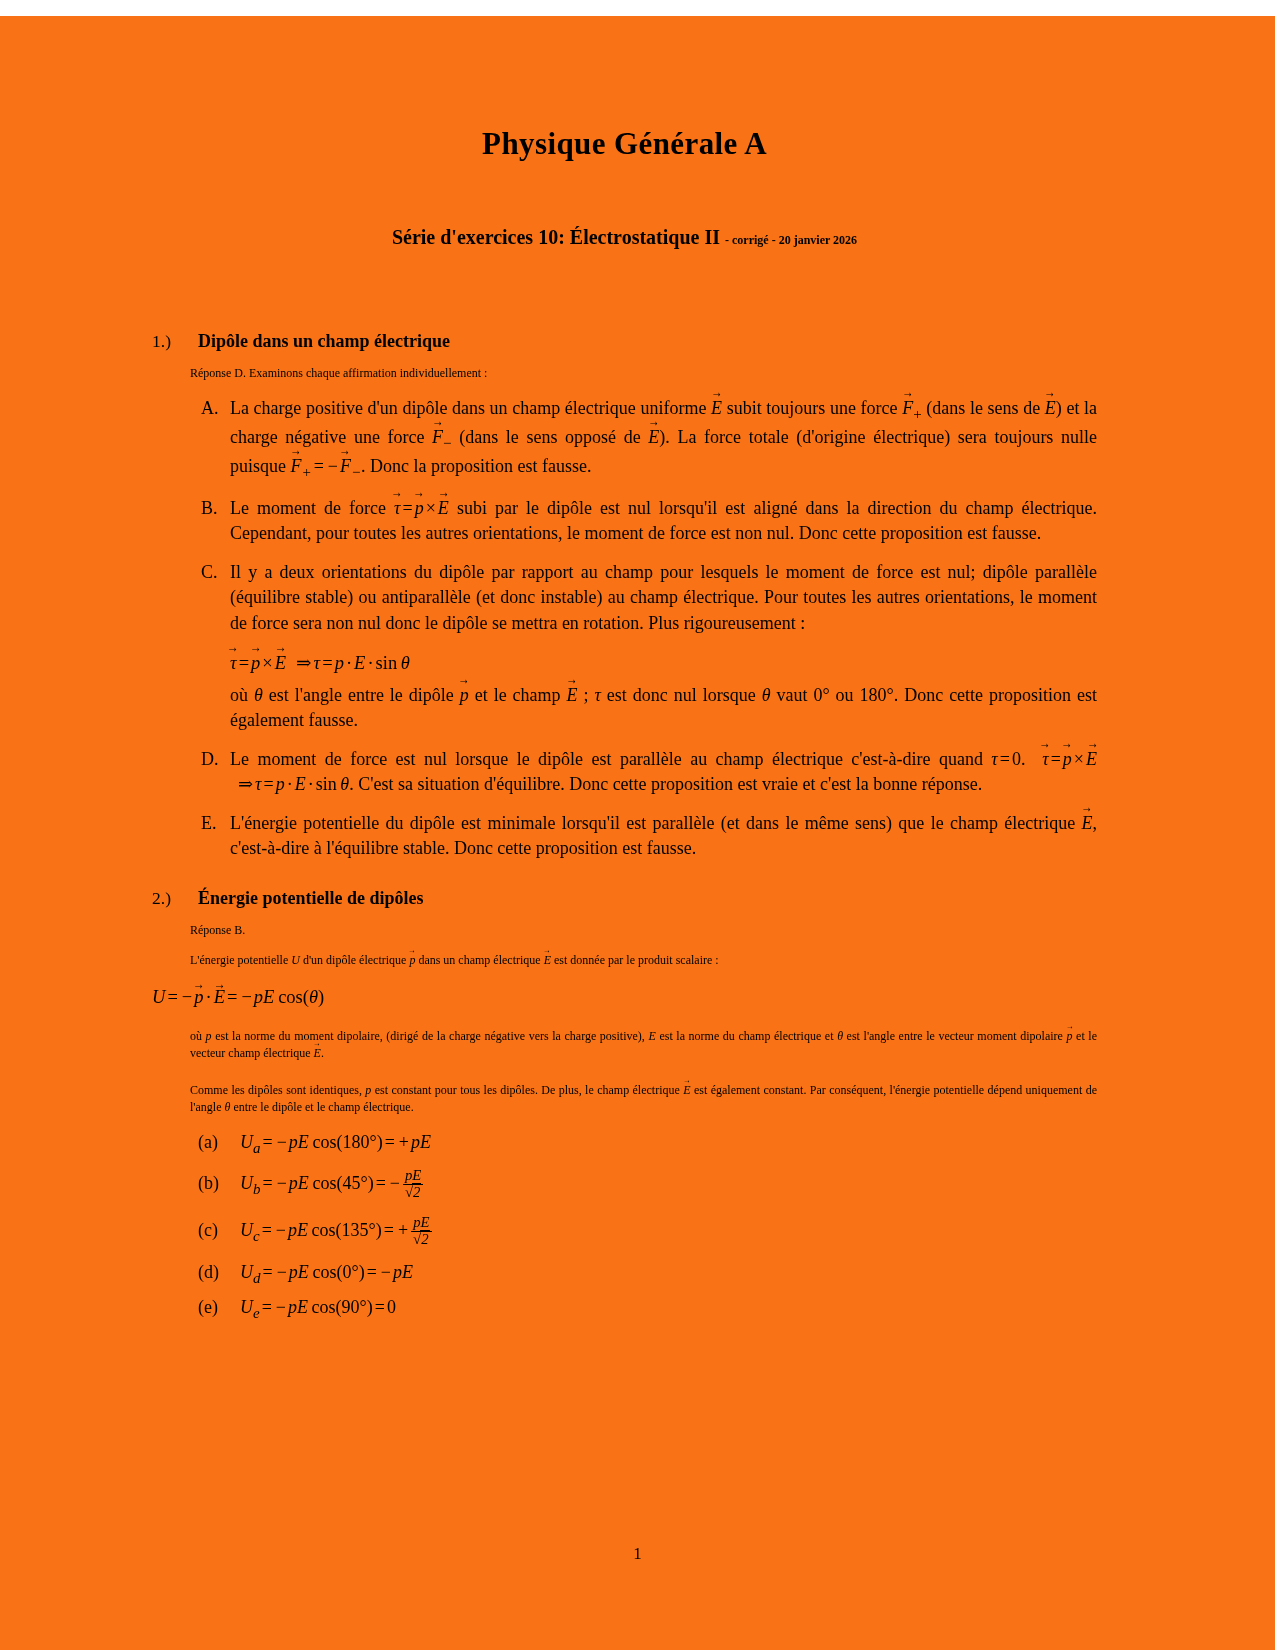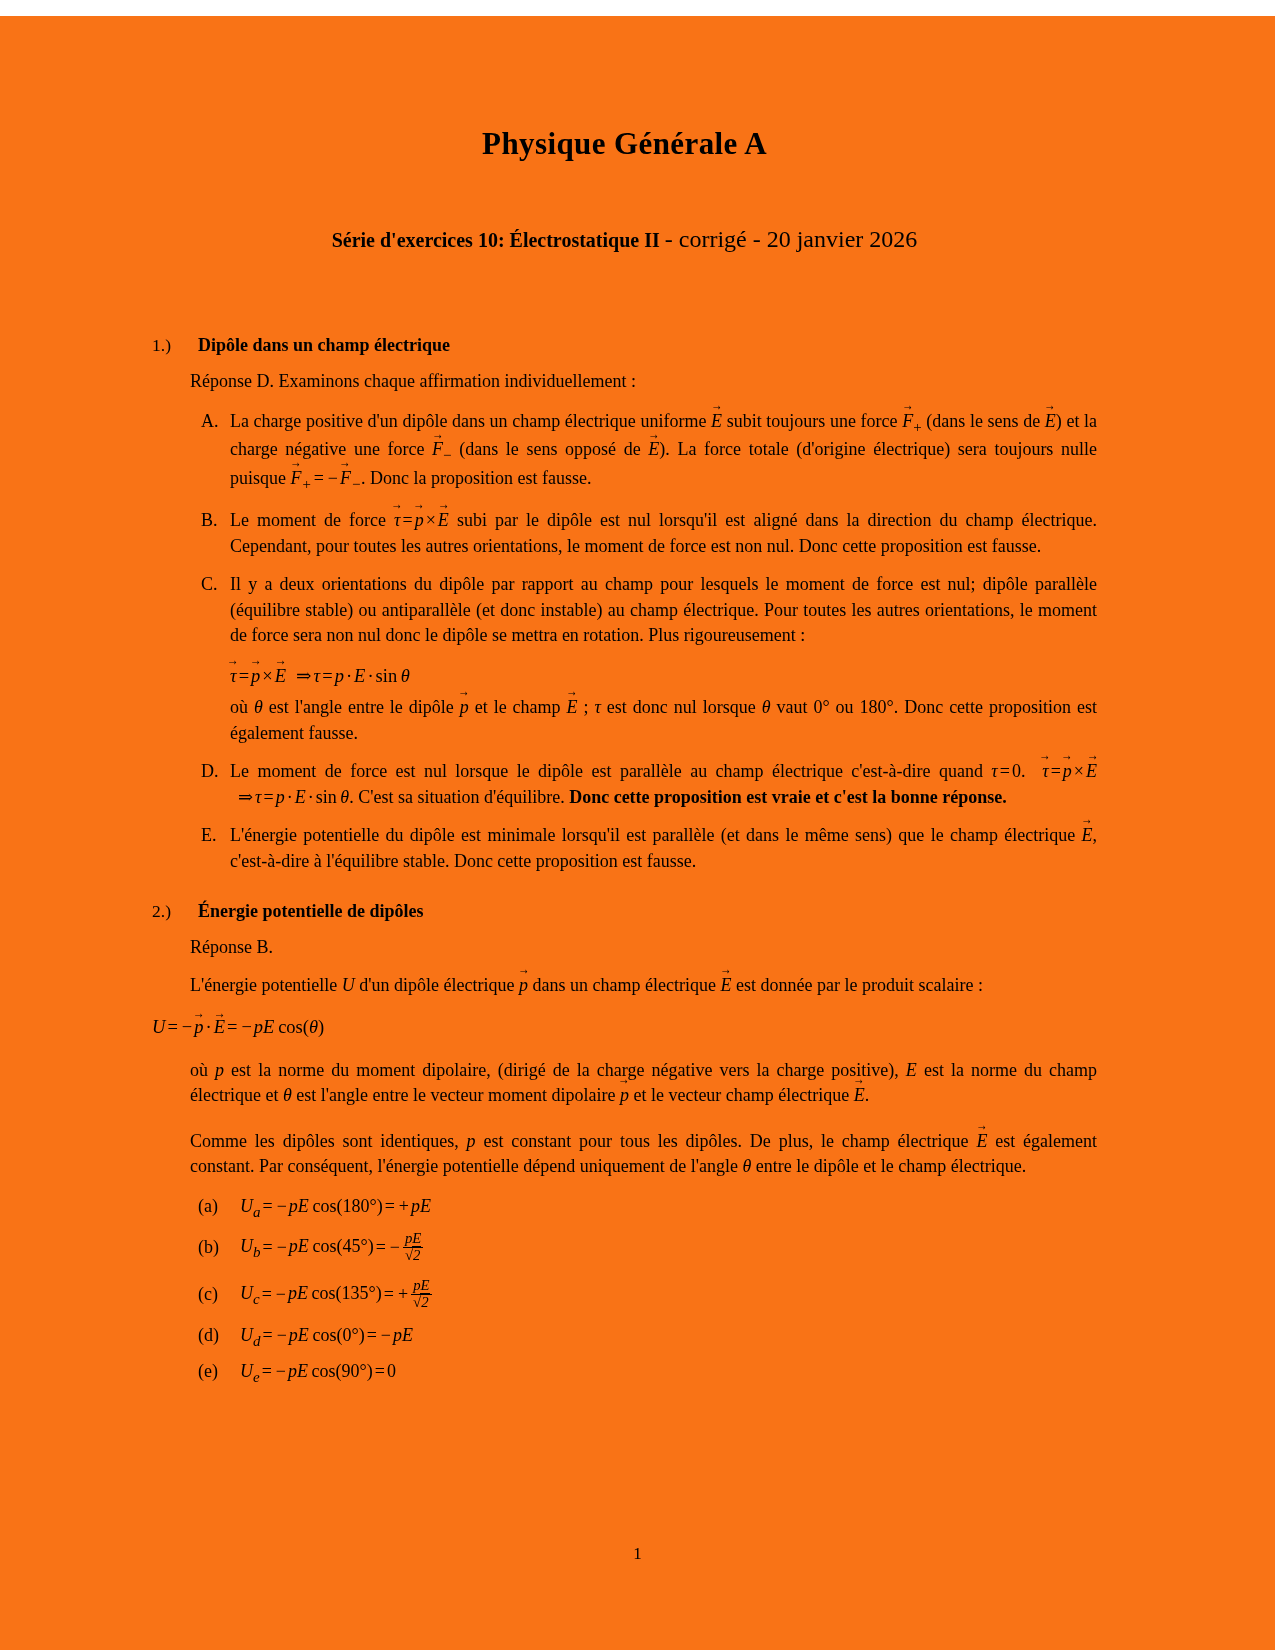--- a/index.html
+++ b/index.html
@@ -37,22 +37,22 @@
   .subtitle-row {
     text-align: center;
     margin-top: 64px;
     font-size: 20px;
   }
   .subtitle-main {
     font-weight: bold;
     font-size: 20px;
   }
   .subtitle-sub {
-    font-size: 24px;
-    font-weight: normal;
+    font-size: 12px;
+    font-weight: bold;
   }
 
   
   .exercise {
     margin-top: 0;
   }
   .ex-head {
     display: flex;
     align-items: baseline;
     font-size: 18px;
@@ -60,21 +60,21 @@
   .ex-num {
     width: 46px;
     flex: 0 0 46px;
     font-size: 17.5px;
   }
   .ex-title {
     font-weight: bold;
     font-size: 18px;
   }
   .para {
-    font-size: 18px;
+    font-size: 12px;
     line-height: 1.42;
     text-align: justify;
     margin-left: 38px;
     margin-top: 13px;
   }
   .para.nojust { text-align: left; }
 
   
   .alpha-list {
     margin-left: 38px;
@@ -168,21 +168,21 @@
   }
   .sqrt {
     display: inline-block;
   }
   .sqrt .radicand {
     border-top: 1px solid #000;
     padding: 0 1px 0 1px;
     margin-left: -1px;
   }
 
-  .bold { font-weight: bold; }
+  .bold { font-weight: normal; }
 
   
   .page-number {
     position: absolute;
     left: 0;
     right: 0;
     top: 1528px;
     text-align: center;
     font-size: 17px;
   }

